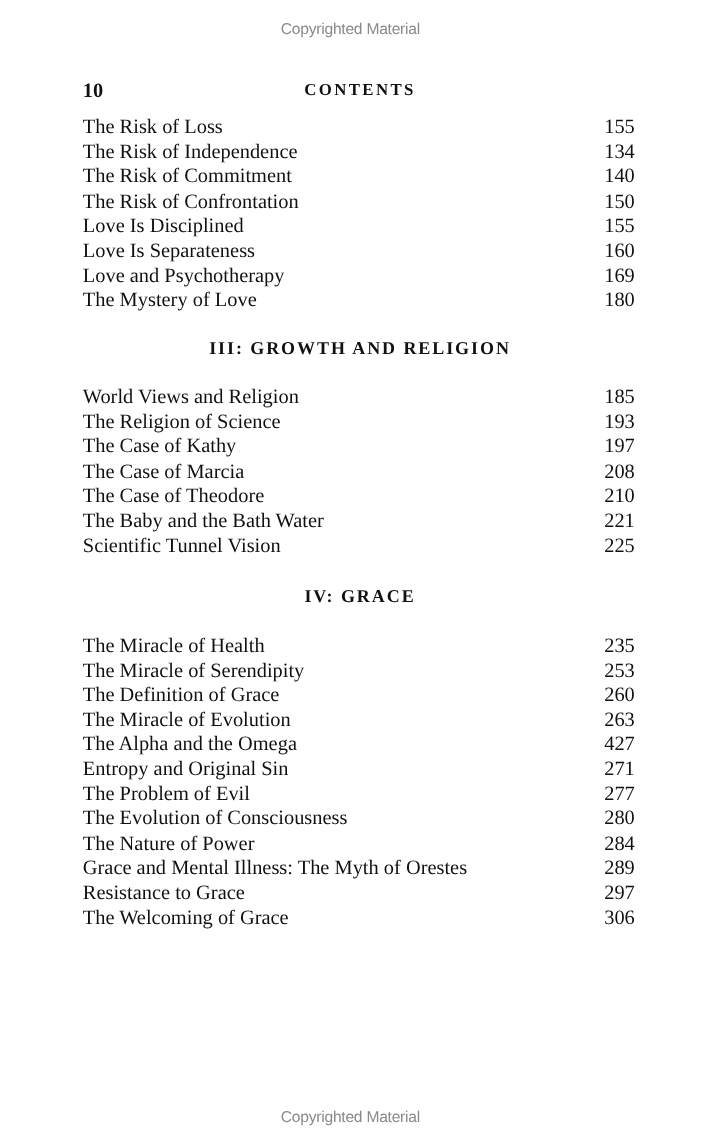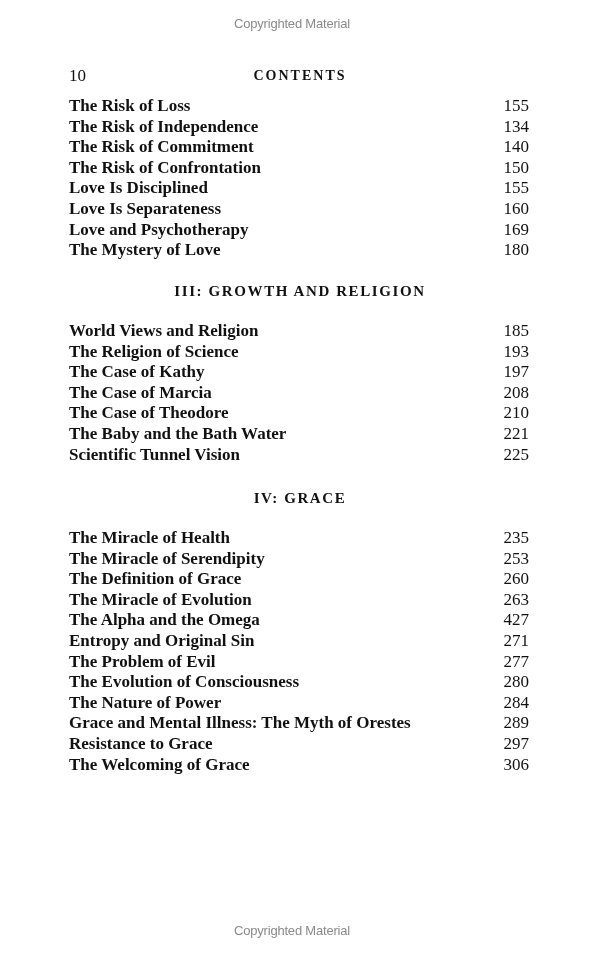--- a/index.html
+++ b/index.html
@@ -8,31 +8,31 @@
       position: absolute; left: 0; width: 584px; text-align: center;
       font-family: "Liberation Sans", sans-serif; font-size: 13px; color: #8a8a8a;
       letter-spacing: -0.2px;
     }
     .wm-top { top: 16px; }
     .wm-bottom { top: 923px; }
     .page-head {
       position: absolute; top: 66px; left: 69px; width: 462px; height: 20px;
       font-family: "Liberation Serif", serif;
     }
-    .page-num { position: absolute; left: 0; top: 0; font-size: 17px; font-weight: normal; }
+    .page-num { position: absolute; left: 0; top: 0; font-size: 17px; font-weight: bold; }
     .running-head {
       position: absolute; left: 0; width: 462px; top: 2px; text-align: center;
       font-size: 14px; font-weight: bold; letter-spacing: 2px;
     }
     .toc-block { position: absolute; left: 69px; width: 460px; font-family: "Liberation Serif", serif; }
     .toc-row {
       display: flex; justify-content: space-between; align-items: baseline;
       height: 20.6px; font-size: 17px; line-height: 20.6px;
     }
-    .toc-title { white-space: nowrap; font-weight: bold; }
+    .toc-title { white-space: nowrap; }
     .toc-page { text-align: right; }
     .part-heading {
       position: absolute; left: 69px; width: 462px; text-align: center;
       font-family: "Liberation Serif", serif; font-size: 15px; font-weight: bold; letter-spacing: 1.6px;
     }
   </style>
 </head>
 <body>
 
 <div class="watermark wm-top">Copyrighted Material</div>

